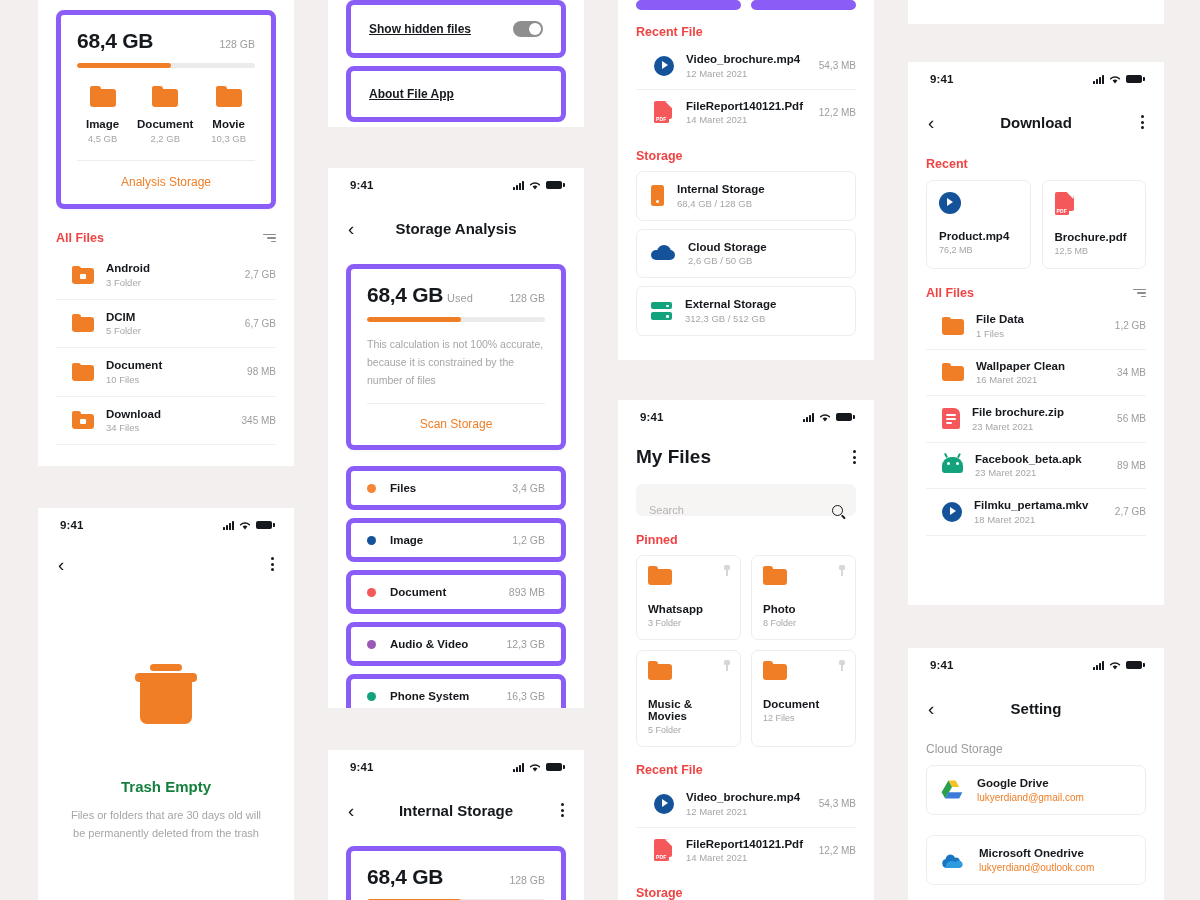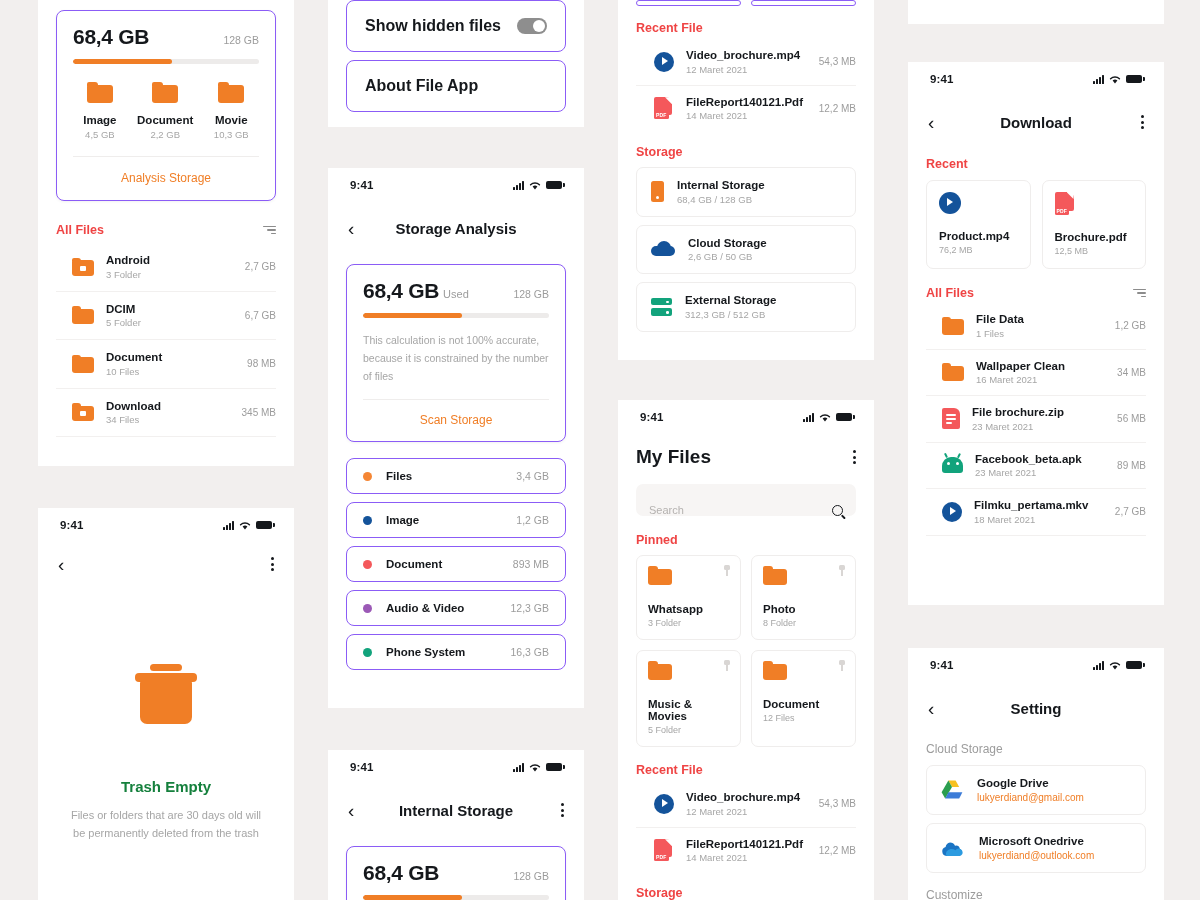--- a/index.html
+++ b/index.html
@@ -44,21 +44,21 @@
     position:absolute; left:0; right:0; text-align:center;
     font-size: 15px; font-weight: bold; color: #15181c; pointer-events:none;
   }
   .nav-kebab { margin-left:auto; display:flex; flex-direction:column; gap:2.5px; cursor:pointer; z-index:2; }
   .nav-kebab span { width:3px; height:3px; border-radius:50%; background:#15181c; display:block; }
 
   .big-title { font-size: 19px; font-weight: bold; color: #15181c; }
 
   
   .card {
-    background: #fff; border: 1px solid #8b5cf6; border-radius: 8px;
+    background: #fff; border: 5px solid #8b5cf6; border-radius: 8px;
   }
   .shadowcard { box-shadow: 0 1px 3px rgba(0,0,0,0.055); }
 
   
   .sum-top { display:flex; align-items:baseline; justify-content:space-between; }
   .sum-num { font-size: 21px; font-weight: bold; color: #15181c; letter-spacing:-.3px; }
   .sum-used { font-size: 11px; color: #9c9c9c; font-weight: normal; margin-left: 4px; }
   .sum-total { font-size: 10.5px; color: #9c9c9c; }
   .bar { height: 5px; border-radius: 3px; background: #EDEBEA; overflow: hidden; }
   .bar > i { display:block; height:100%; background:#F07E26; border-radius:3px; }
@@ -167,21 +167,21 @@
   
   .trash-wrap { text-align:center; }
   .trash-ic { width:62px; height:60px; position:relative; margin:0 auto; }
   .trash-ic .lidbar { position:absolute; left:15px; top:0; width:32px; height:7px; background:#F07E26; border-radius:3.5px; }
   .trash-ic .lid { position:absolute; left:0; top:9px; width:62px; height:9px; background:#F07E26; border-radius:4px; }
   .trash-ic .can { position:absolute; left:5px; top:17px; width:52px; height:43px; background:#F07E26; border-radius:2px 2px 7px 7px; }
   .trash-title { font-size:15px; font-weight:bold; color:#15803d; margin-top:54px; }
   .trash-desc { font-size:11px; color:#a6a6a6; line-height:1.62; margin-top:12px; }
 
   .menu-item { display:flex; align-items:center; justify-content:space-between; padding: 16px 18px; }
-  .menu-item .lbl { font-size:16px; font-weight:bold; color:#15181c; }
+  .menu-item .lbl { font-size:12px; font-weight:bold; color:#15181c;text-decoration:underline; }
 </style>
 </head>
 <body>
 
 <div class="board">
 
   <div class="screen" style="left:38px; top:-52px; width:256px; height:518px;">
     <div style="padding:62px 18px 0;">
       <div class="card shadowcard" style="padding:14px 16px 0;">
         <div class="sum-top">
@@ -752,21 +752,21 @@
         <div class="ic-batt"></div>
       </div>
     </div>
     <div class="navbar" style="margin-top:4px;">
       <div class="nav-back">‹</div>
       <div class="nav-title">Setting</div>
     </div>
     <div style="padding:12px 18px 0;">
       <div class="sect-title-gray">Cloud Storage</div>
       <div style="margin-top:9px;">
-        <div class="setrow" style="margin-bottom:8px;">
+        <div class="setrow" style="margin-bottom:20px;">
           <div class="gd-ic">
             <svg width="22" height="20" viewBox="0 0 22 20">
               <path d="M7.4 0.6 L14.6 0.6 L18.2 7 L11 7 Z" fill="#F6C121"></path>
               <path d="M7.4 0.6 L11 7 L4.2 18.4 L0.6 12.2 Z" fill="#2B9E4F"></path>
               <path d="M4.2 18.4 L18.2 18.4 L21.4 12.2 L7.4 12.2 Z" fill="#3C7CD8"></path>
             </svg>
           </div>
           <div>
               <div class="nm">Google Drive</div>
           <div class="sub">lukyerdiand@gmail.com</div>

